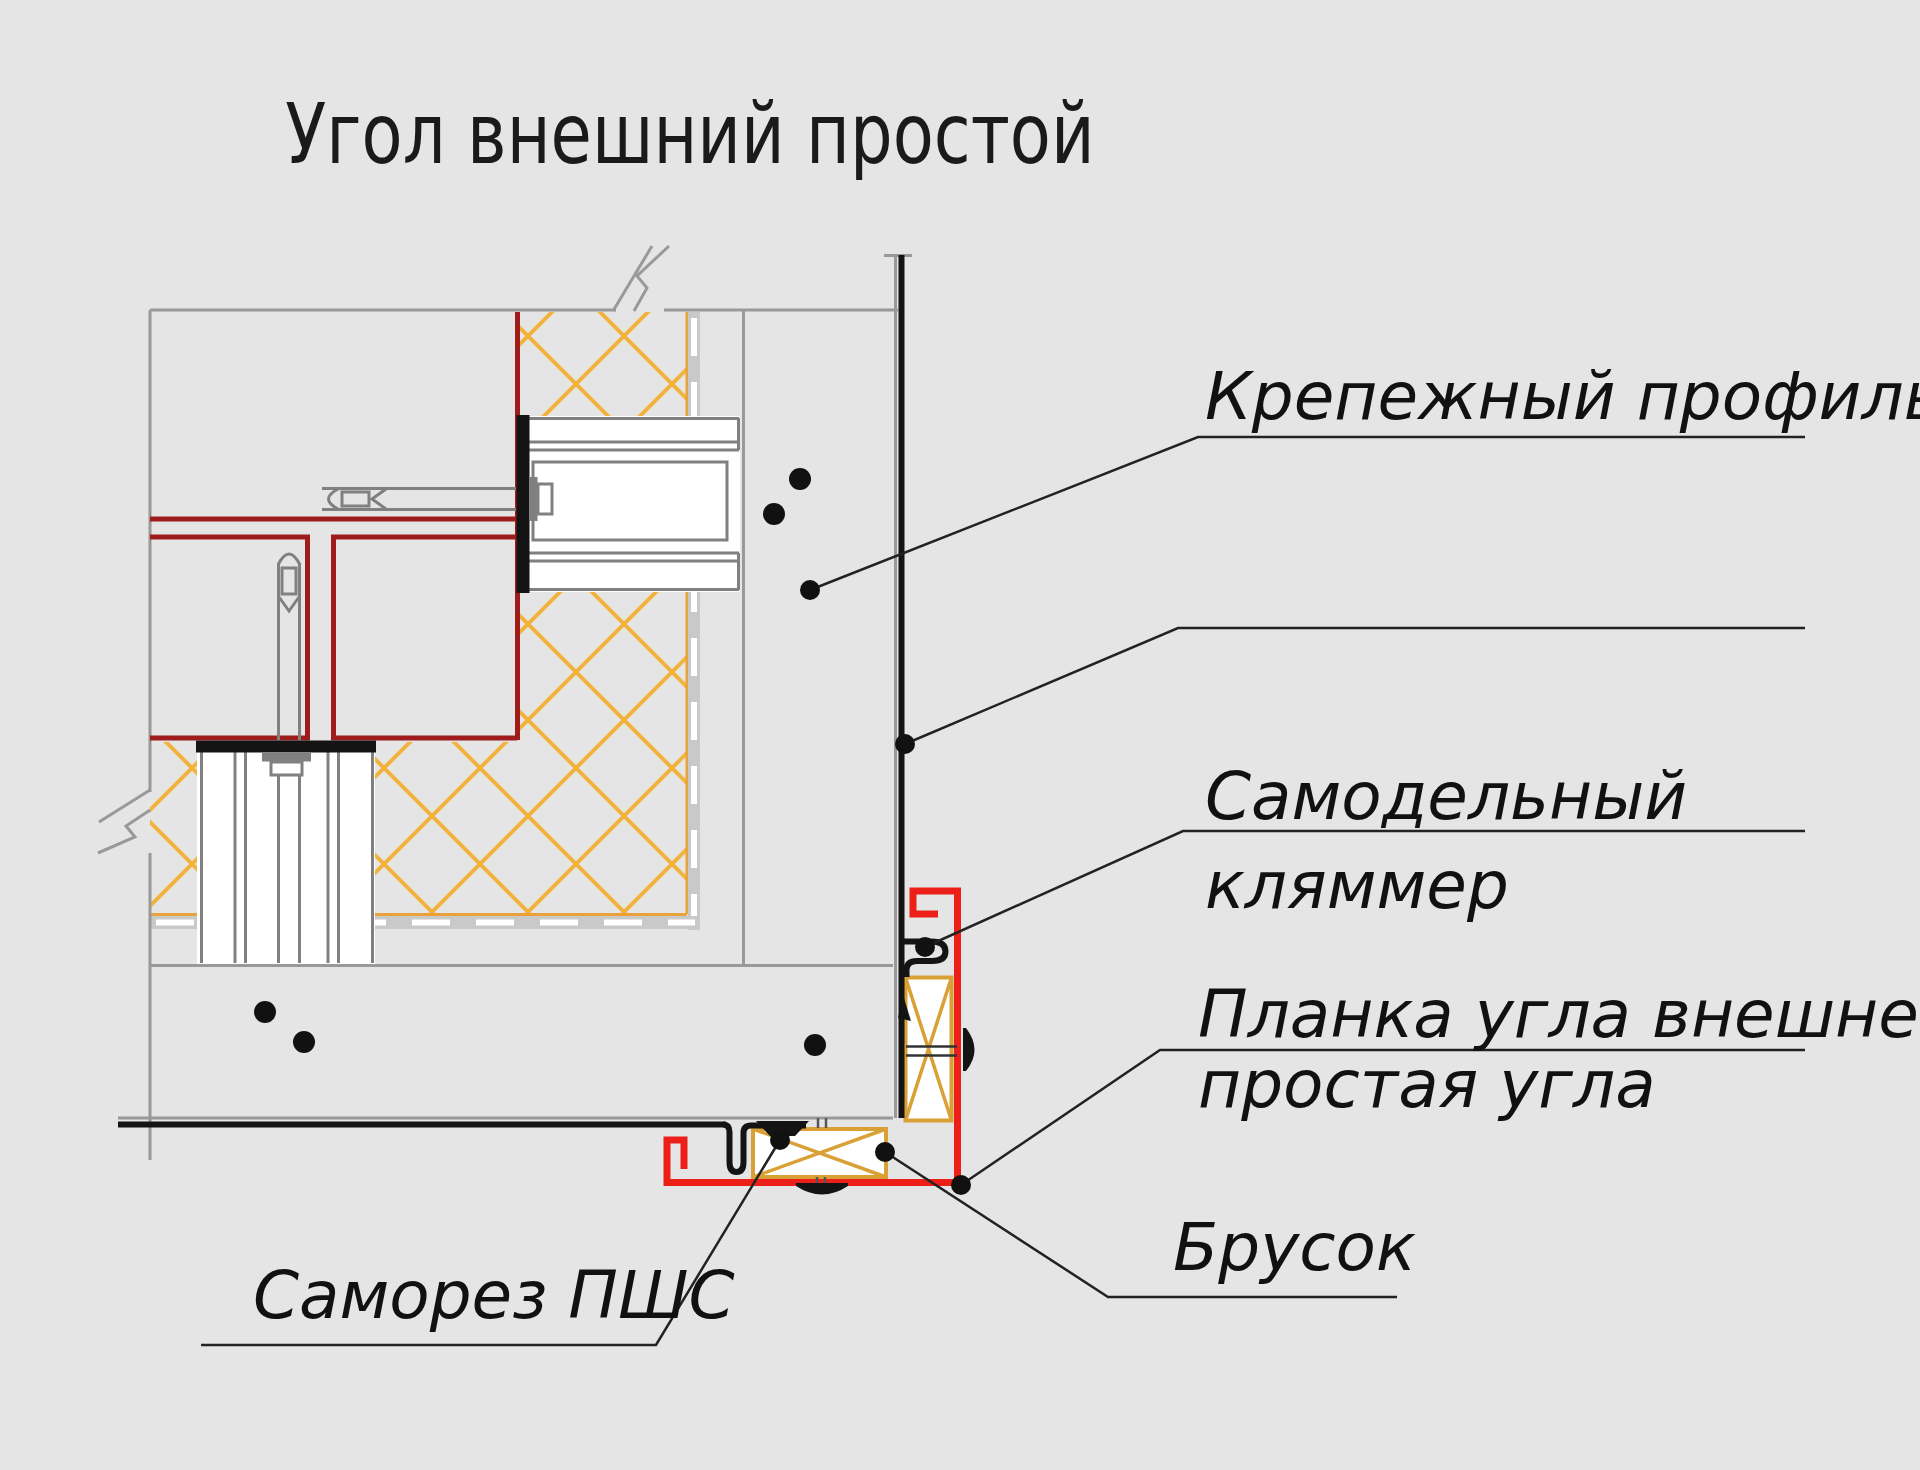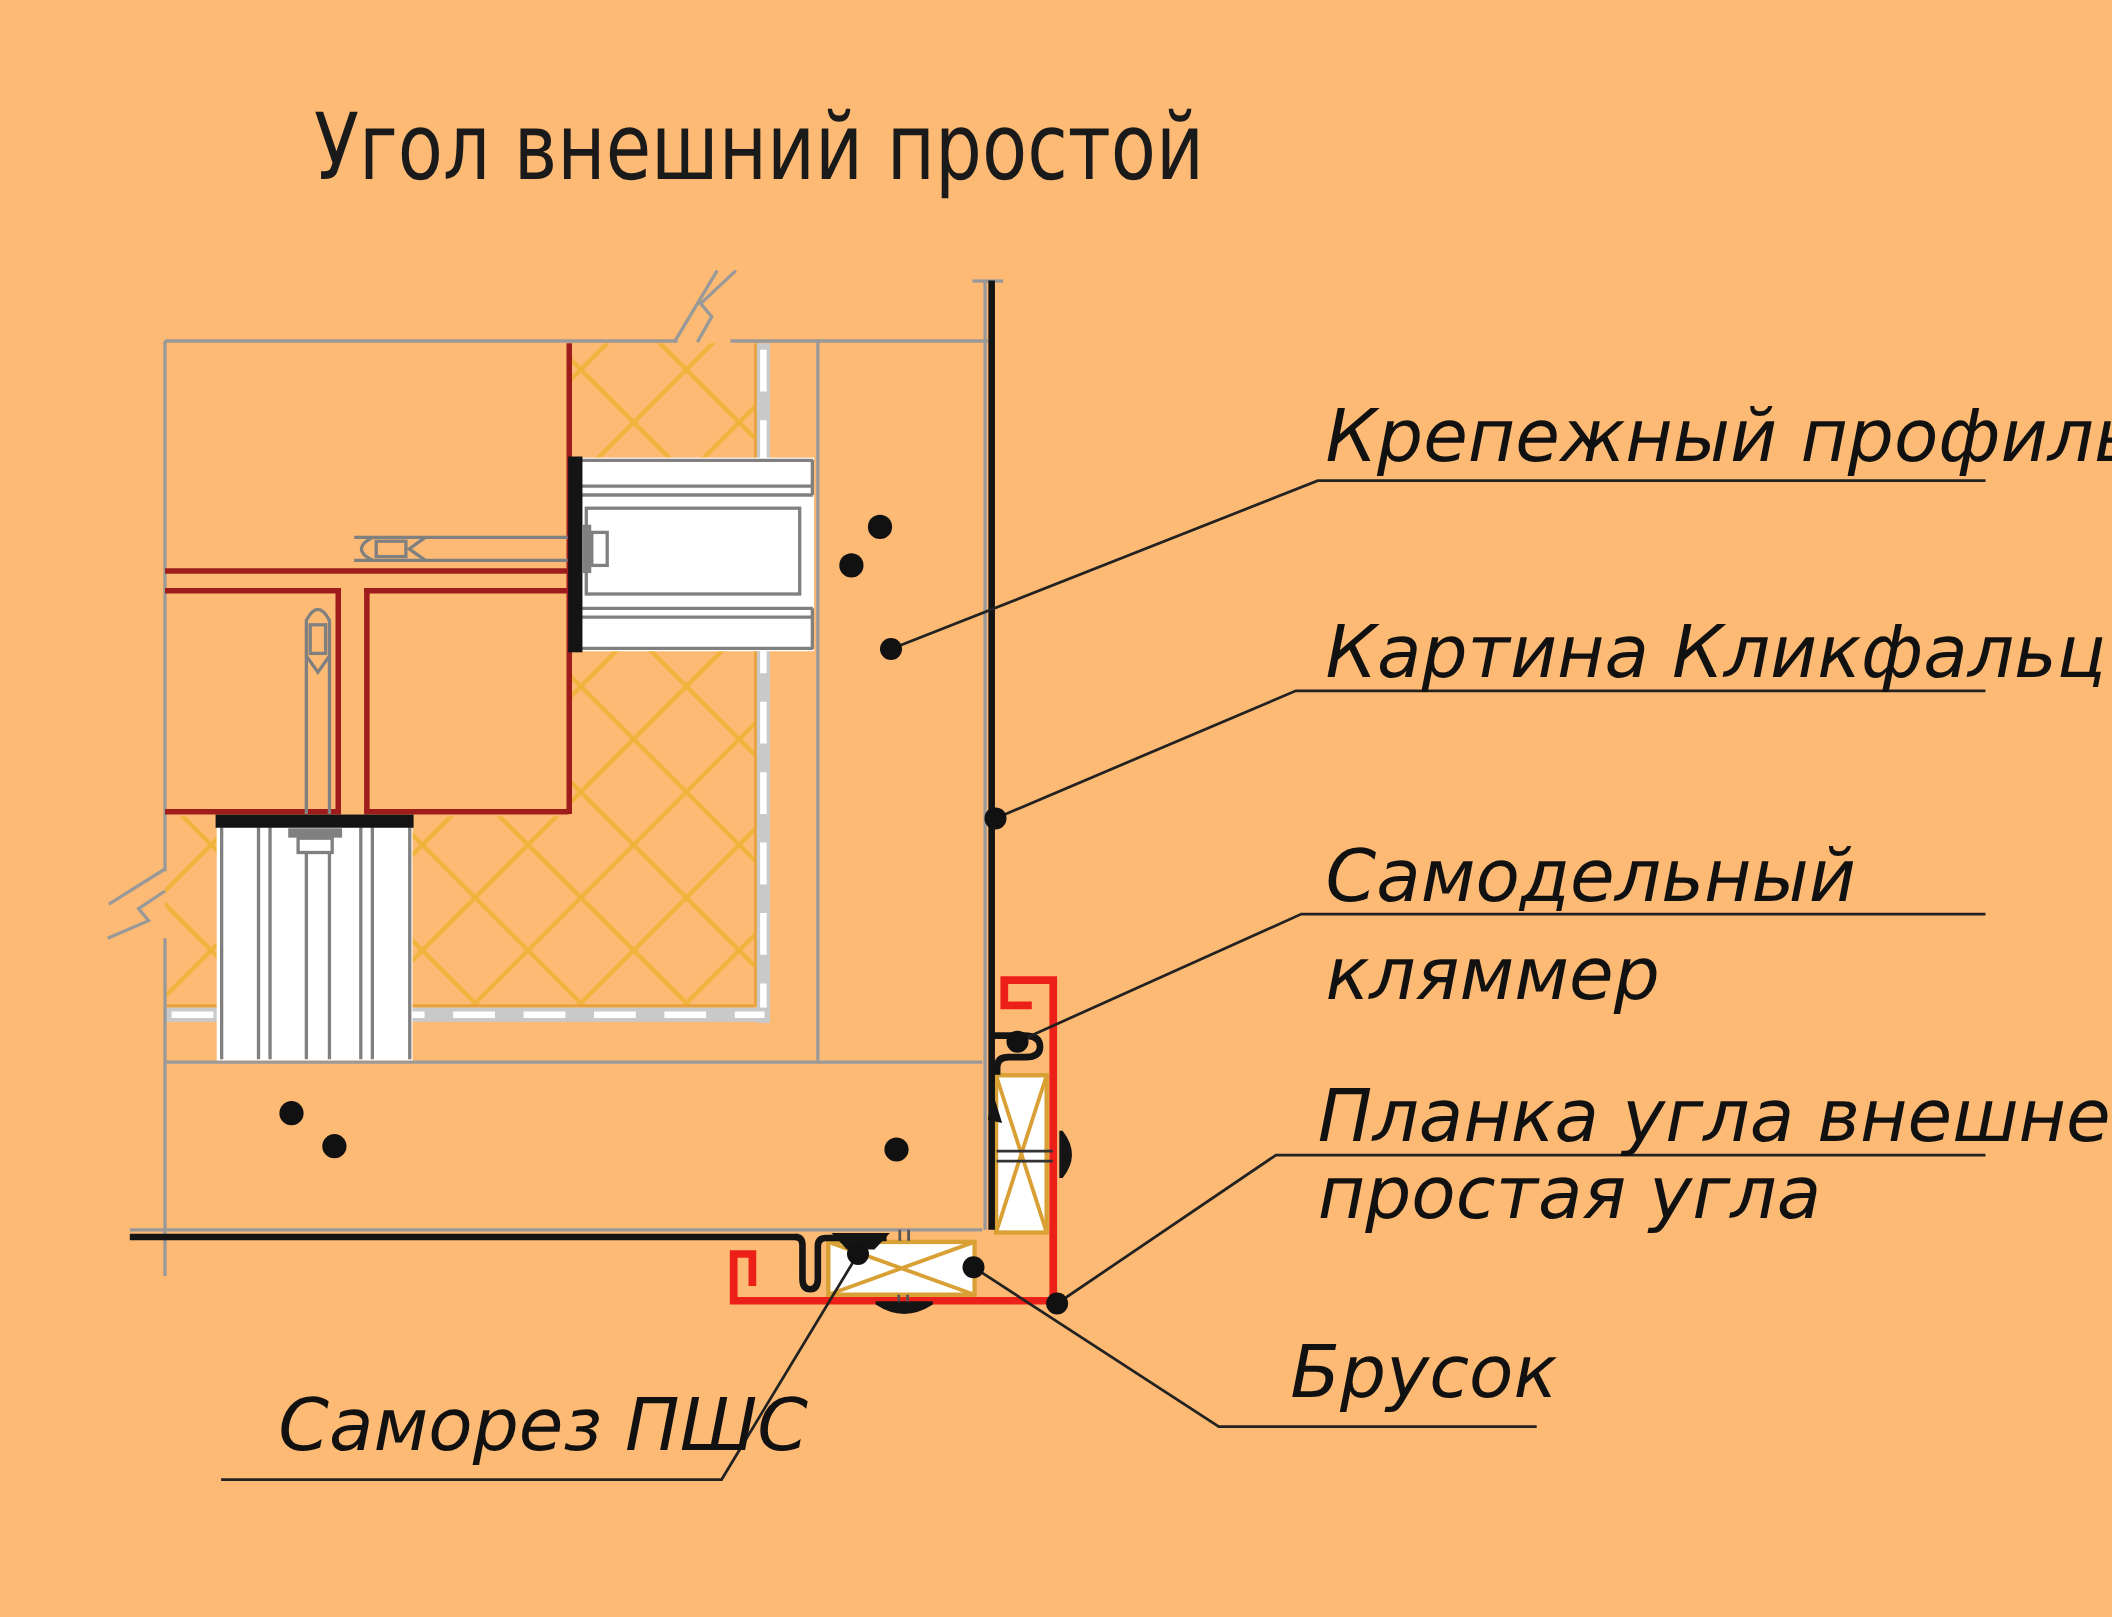--- a/index.html
+++ b/index.html
@@ -1,16 +1,16 @@
 <!DOCTYPE html>
 <html><head>
 <meta charset="utf-8">
 <style>
   html,body{margin:0;padding:0;background:#ffffff;}
-  .stage{position:relative;width:1920px;height:1470px;background:#fdba74;overflow:hidden;
+  .stage{position:relative;width:1920px;height:1470px;background:#e5e5e5;overflow:hidden;
          font-family:"DejaVu Sans","Liberation Sans",sans-serif;}
   .stage svg{position:absolute;left:0;top:0;}
   .title{position:absolute;left:0;top:92px;width:1380px;text-align:center;
          font-size:84px;color:#1a1a1a;white-space:nowrap;
          transform:scaleX(0.8);transform-origin:690px 0;line-height:1;}
   .lbl{position:absolute;font-style:italic;font-size:66px;color:#111111;
        white-space:nowrap;line-height:1;}
   .lbl.kr{left:1205px;top:364px;}
   .lbl.ka{left:1205px;top:560px;}
   .lbl.sa1{left:1205px;top:764px;text-align:center;}
@@ -171,21 +171,20 @@
     <circle cx="905" cy="744" r="10"></circle>
     <circle cx="925" cy="947" r="10"></circle>
     <circle cx="961" cy="1185" r="10"></circle>
     <circle cx="885" cy="1152" r="10"></circle>
     <circle cx="780" cy="1140" r="10"></circle>
   </g>
 </svg>
 
 <div class="title">Угол внешний простой</div>
 <div class="lbl kr">Крепежный профиль</div>
-<div class="lbl ka">Картина Кликфальц</div>
 <div class="lbl sa1">Самодельный</div>
 <div class="lbl sa2">кляммер</div>
 <div class="lbl pl1">Планка угла внешнего</div>
 <div class="lbl pl2">простая угла</div>
 <div class="lbl br">Брусок</div>
 <div class="lbl sm">Саморез ПШС</div>
 
 </div>
 
 </body></html>

